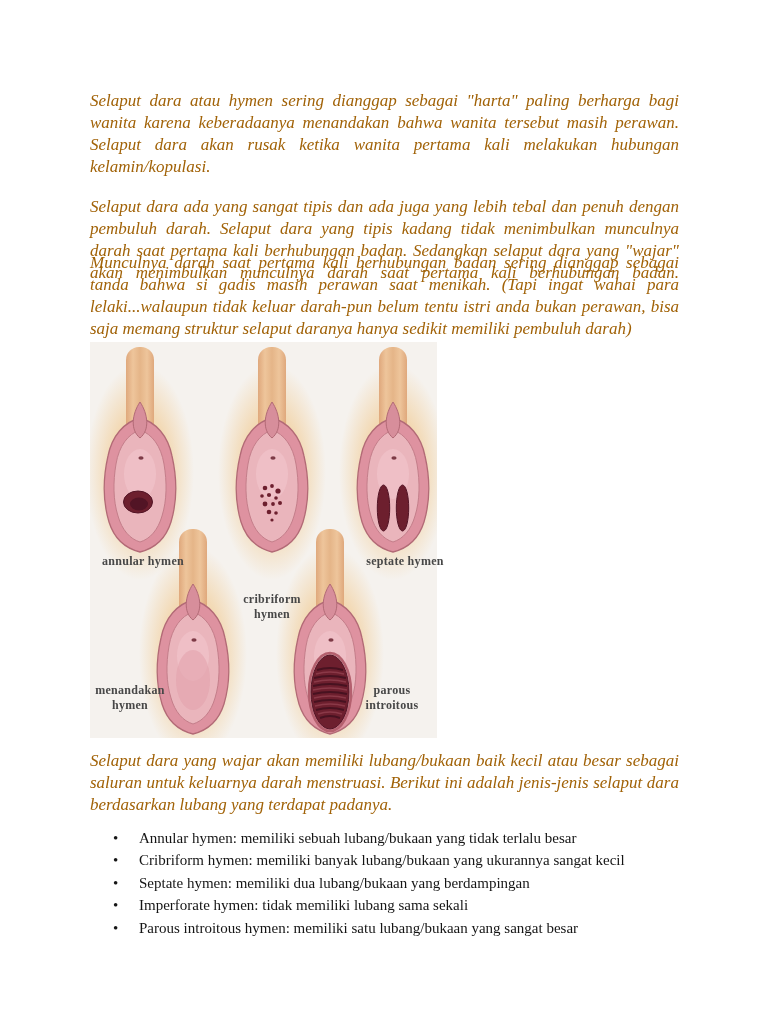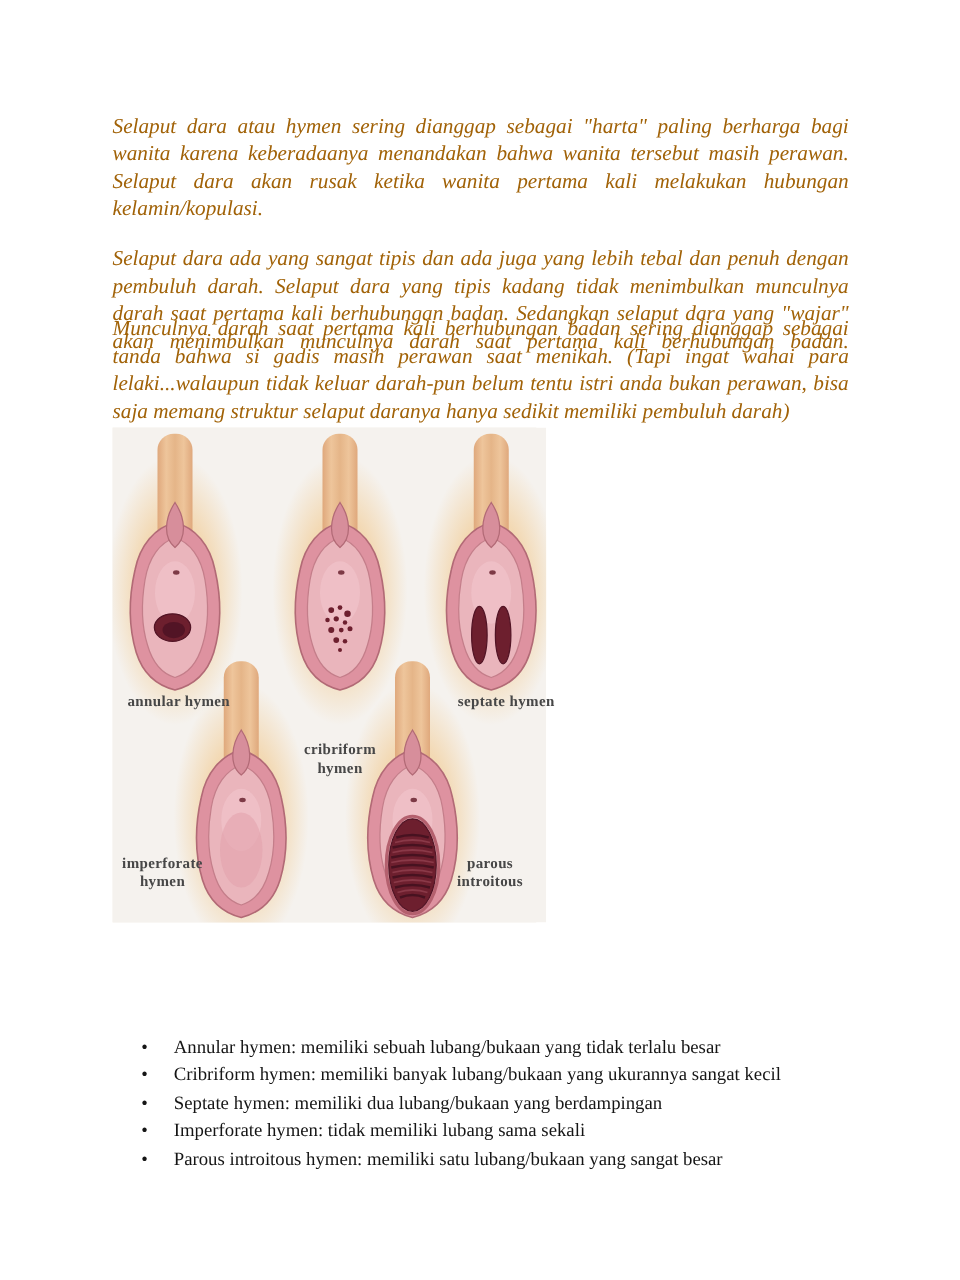--- a/index.html
+++ b/index.html
@@ -161,24 +161,25 @@
           <path d="M-16,34 Q0,30 16,34"></path>
           <path d="M-15,42 Q0,38 15,42"></path>
           <path d="M-12,50 Q0,46 12,50"></path>
         </g>
       </g>
     </svg>
 
     <div class="fig-label lbl-annular">annular hymen</div>
     <div class="fig-label lbl-cribriform">cribriform hymen</div>
     <div class="fig-label lbl-septate">septate hymen</div>
-    <div class="fig-label lbl-imperforate">imperforate hymen</div>
+    <div class="fig-label lbl-imperforate">menandakan hymen</div>
     <div class="fig-label lbl-parous">parous introitous</div>
   </div>
 
+  <p class="para para-4">Selaput dara yang wajar akan memiliki lubang/bukaan baik kecil atau besar sebagai saluran untuk keluarnya darah menstruasi. Berikut ini adalah jenis-jenis selaput dara berdasarkan lubang yang terdapat padanya.</p>
 
   <div class="list">
     <div class="li">
       <span class="bullet">•</span>
       <span class="li-text">Annular hymen: memiliki sebuah lubang/bukaan yang tidak terlalu besar</span>
     </div>
     <div class="li">
       <span class="bullet">•</span>
       <span class="li-text">Cribriform hymen: memiliki banyak lubang/bukaan yang ukurannya sangat kecil</span>
     </div>

